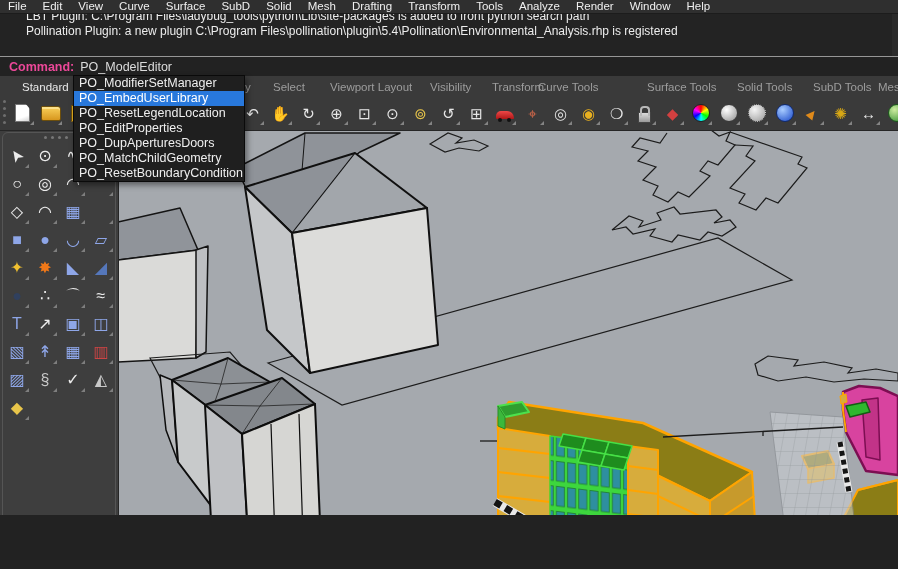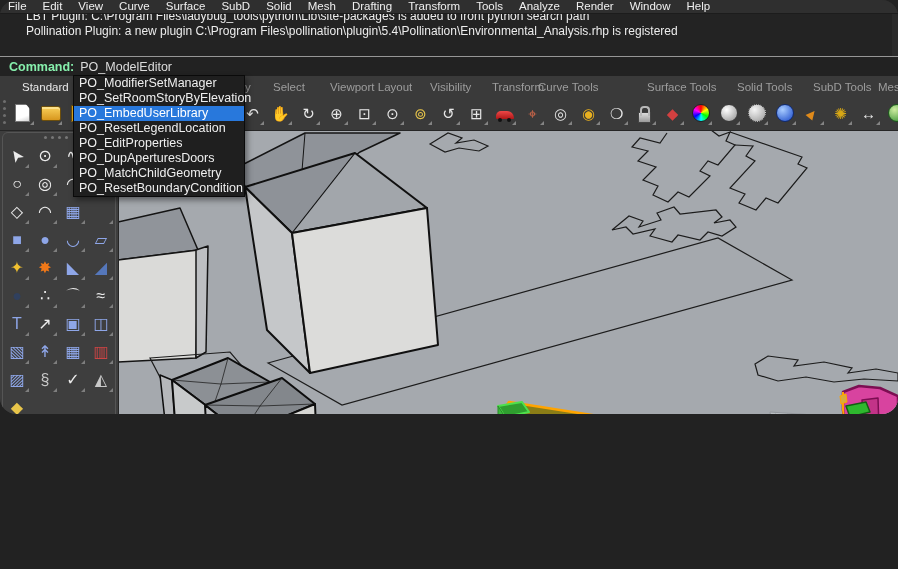--- a/index.html
+++ b/index.html
@@ -1,34 +1,34 @@
 <!DOCTYPE html>
 <html><head>
 <meta charset="utf-8">
 <style>
   html,body{margin:0;padding:0;background:#222;}
   body{width:898px;height:569px;overflow:hidden;font-family:"Liberation Sans","DejaVu Sans",sans-serif;}
-  .app{position:relative;width:898px;height:414px;background:#2c2c2c;overflow:hidden;border-radius:16px;}
+  .app{position:relative;width:898px;height:515px;background:#2c2c2c;overflow:hidden;}
 
   
   .menubar{position:absolute;left:0;top:0;width:898px;height:13px;background:#2f2f2f;display:flex;align-items:center;z-index:10;border-bottom:1px solid #1c1c1c;}
   .menu-item{color:#efefef;font-size:11.5px;line-height:13px;padding:0 8px;cursor:default;}
 
   
   .console{position:absolute;left:0;top:14px;width:898px;height:42px;background:#232323;overflow:hidden;z-index:9;padding-left:16px;}
   .console .line{color:#ececec;font-size:12px;line-height:14.5px;white-space:nowrap;padding-left:10px;}
   .console .line0{margin-top:-5px;}
   .grip-v{position:absolute;width:3px;height:3px;border-radius:50%;background:#6e6e6e;}
   .grip-dots-console{left:3px;top:20px;box-shadow:0 7px #6e6e6e,0 14px #6e6e6e;}
   .grip-dots-toolbar{left:3px;top:100px;box-shadow:0 7px #6e6e6e,0 14px #6e6e6e,0 21px #6e6e6e;z-index:11;}
   .scrollbar{position:absolute;right:0;top:14px;width:6px;height:42px;background:#2a2a2a;z-index:9;}
 
   
   .cmd-row{position:absolute;left:0;top:56px;width:898px;height:19px;background:#222;border-top:1px solid #969696;display:flex;align-items:center;z-index:9;}
-  .cmd-label{color:#86efac;font-weight:bold;font-size:12.5px;padding-left:9px;}
+  .cmd-label{color:#ec4899;font-weight:bold;font-size:12.5px;padding-left:9px;}
   .cmd-value{color:#dcdcdc;font-size:12.5px;padding-left:6px;}
 
   
   .tabbar{position:absolute;left:0;top:75px;width:898px;height:22px;background:#3a3a3a;z-index:5;}
   .toolbar-frame{position:absolute;left:2px;top:77px;width:894px;height:50px;border:1px solid #575757;border-radius:7px;z-index:4;pointer-events:none;}
   .tab{position:absolute;top:0;height:22px;line-height:24px;font-size:11.5px;color:#9d9d9d;white-space:nowrap;cursor:default;}
   .tab.active{color:#e8e8e8;}
   .t0{left:22px;} .t1{left:213px;} .t2{left:273px;} .t3{left:330px;} .t4{left:430px;}
   .t5{left:492px;} .t6{left:538px;} .t7{left:647px;} .t8{left:737px;} .t9{left:813px;} .t10{left:878px;}
 
@@ -452,21 +452,20 @@
         <path d="M377,372 L487,437" stroke="#141414" stroke-width="7" stroke-dasharray="7,5"></path>
         <path d="M722,312 L731,362" stroke="#e8e8e8" stroke-width="7"></path>
         <path d="M722,312 L731,362" stroke="#141414" stroke-width="5" stroke-dasharray="5,4"></path>
       </g>
     </svg>
   </div>
 
   <div class="dropdown">
 
   <div class="item">PO_ModifierSetManager</div>
-      <div class="item">PO_SetRoomStoryByElevation</div>
       <div class="item selected">PO_EmbedUserLibrary</div>
       <div class="item">PO_ResetLegendLocation</div>
       <div class="item">PO_EditProperties</div>
       <div class="item">PO_DupAperturesDoors</div>
       <div class="item">PO_MatchChildGeometry</div>
       <div class="item">PO_ResetBoundaryCondition</div>
     </div>
 
 </div>
 

